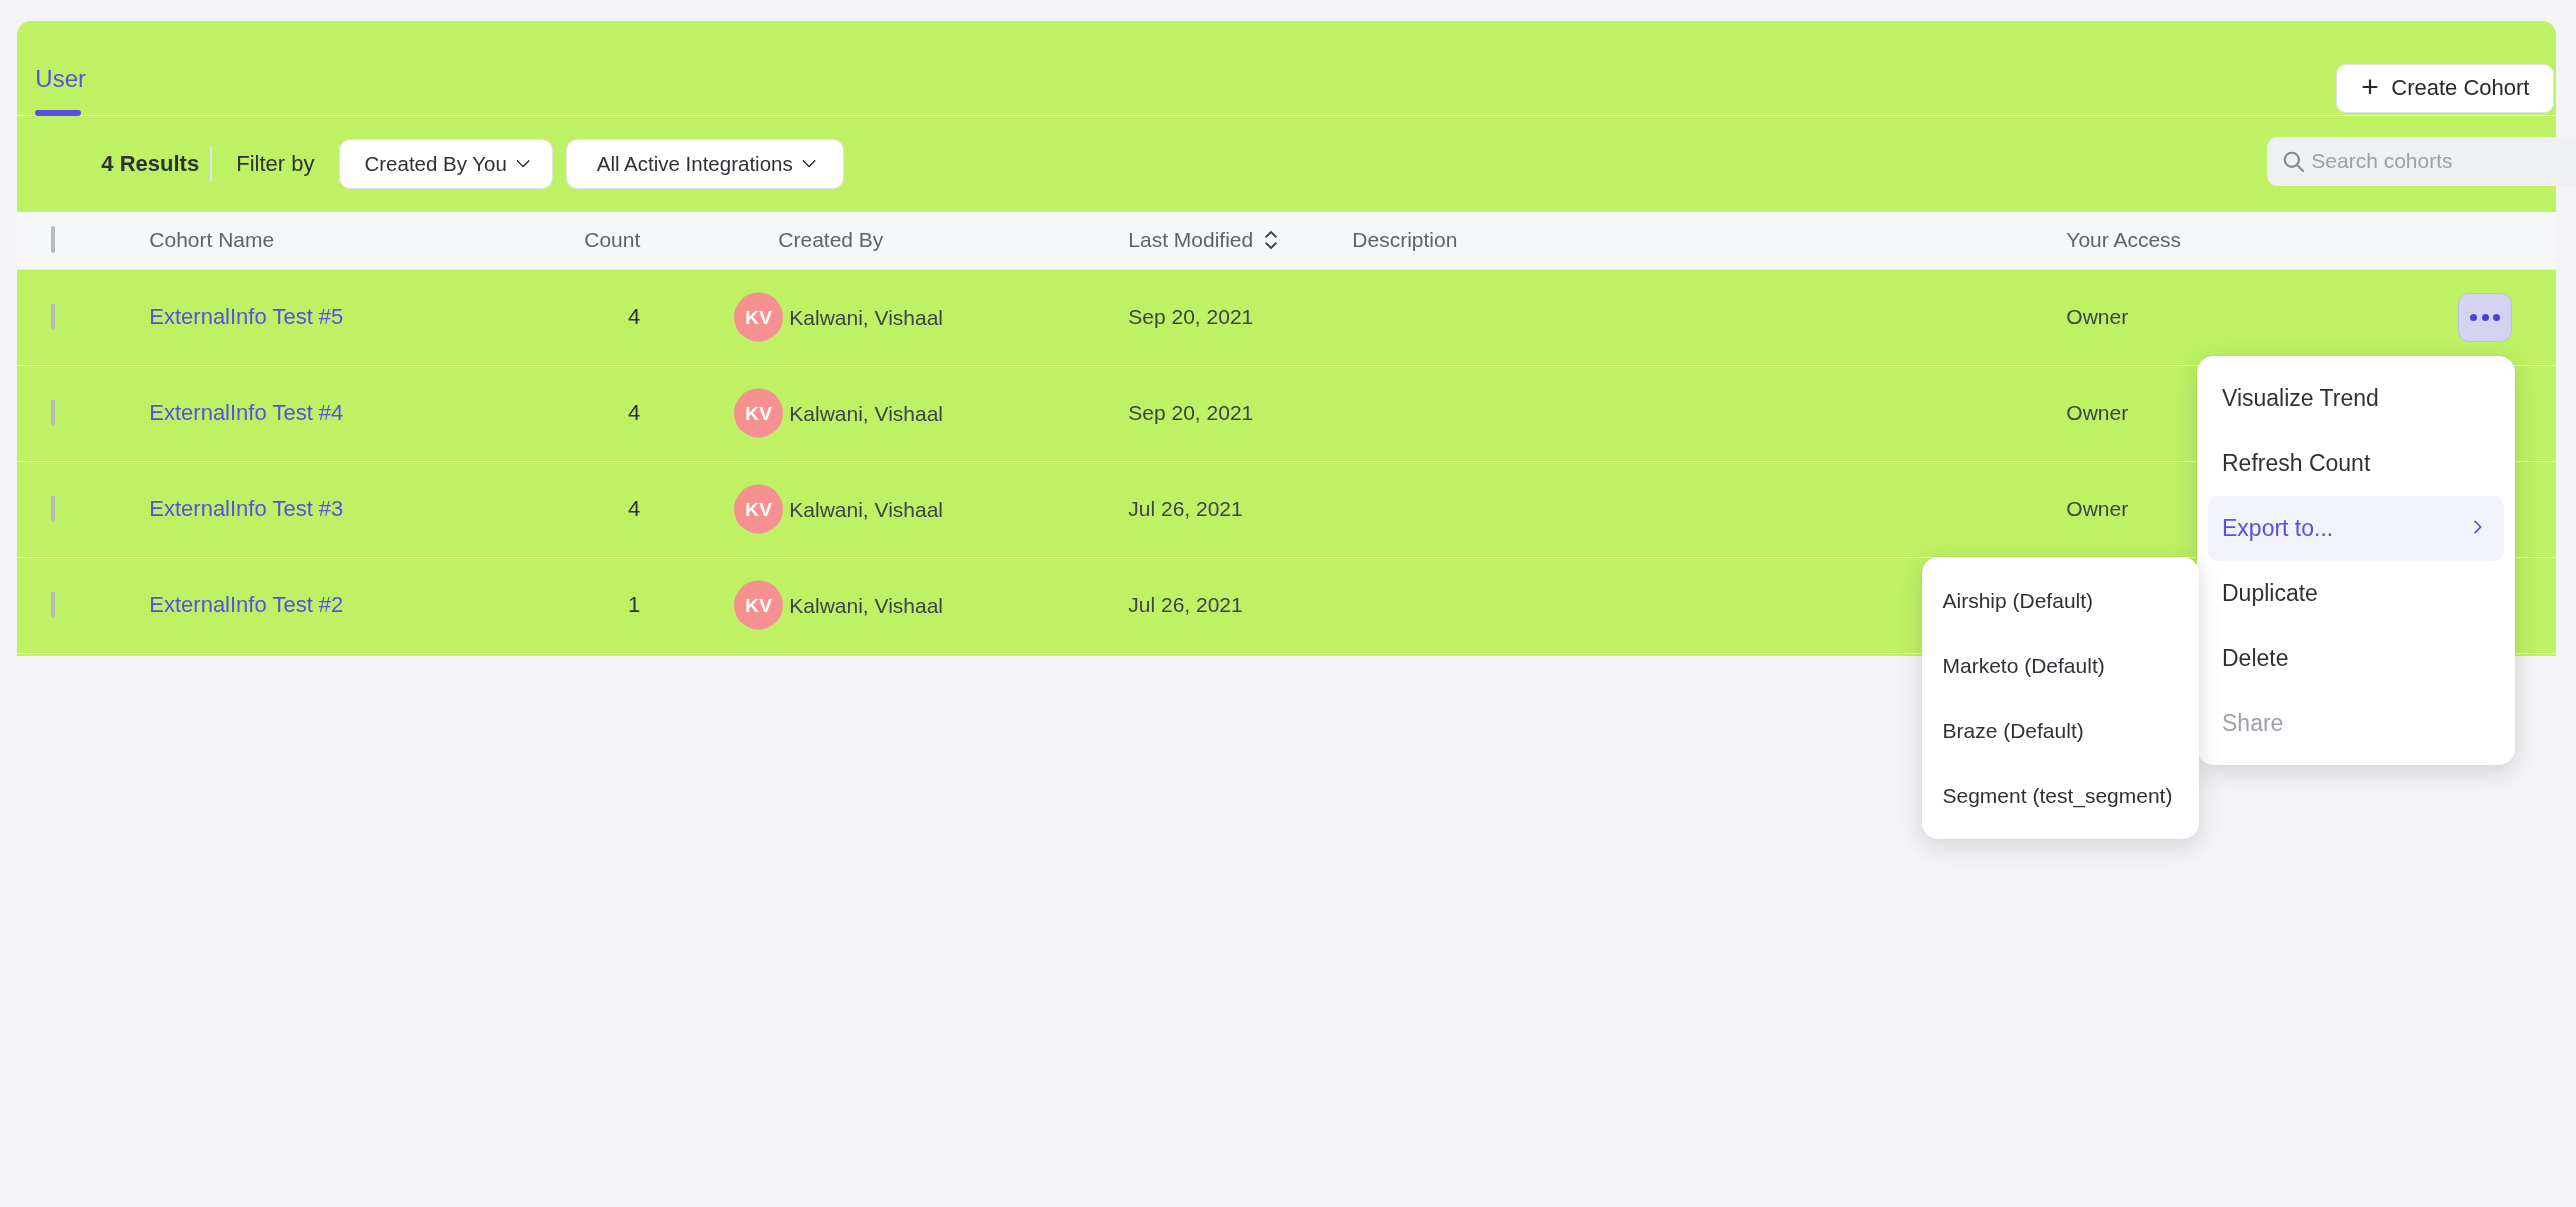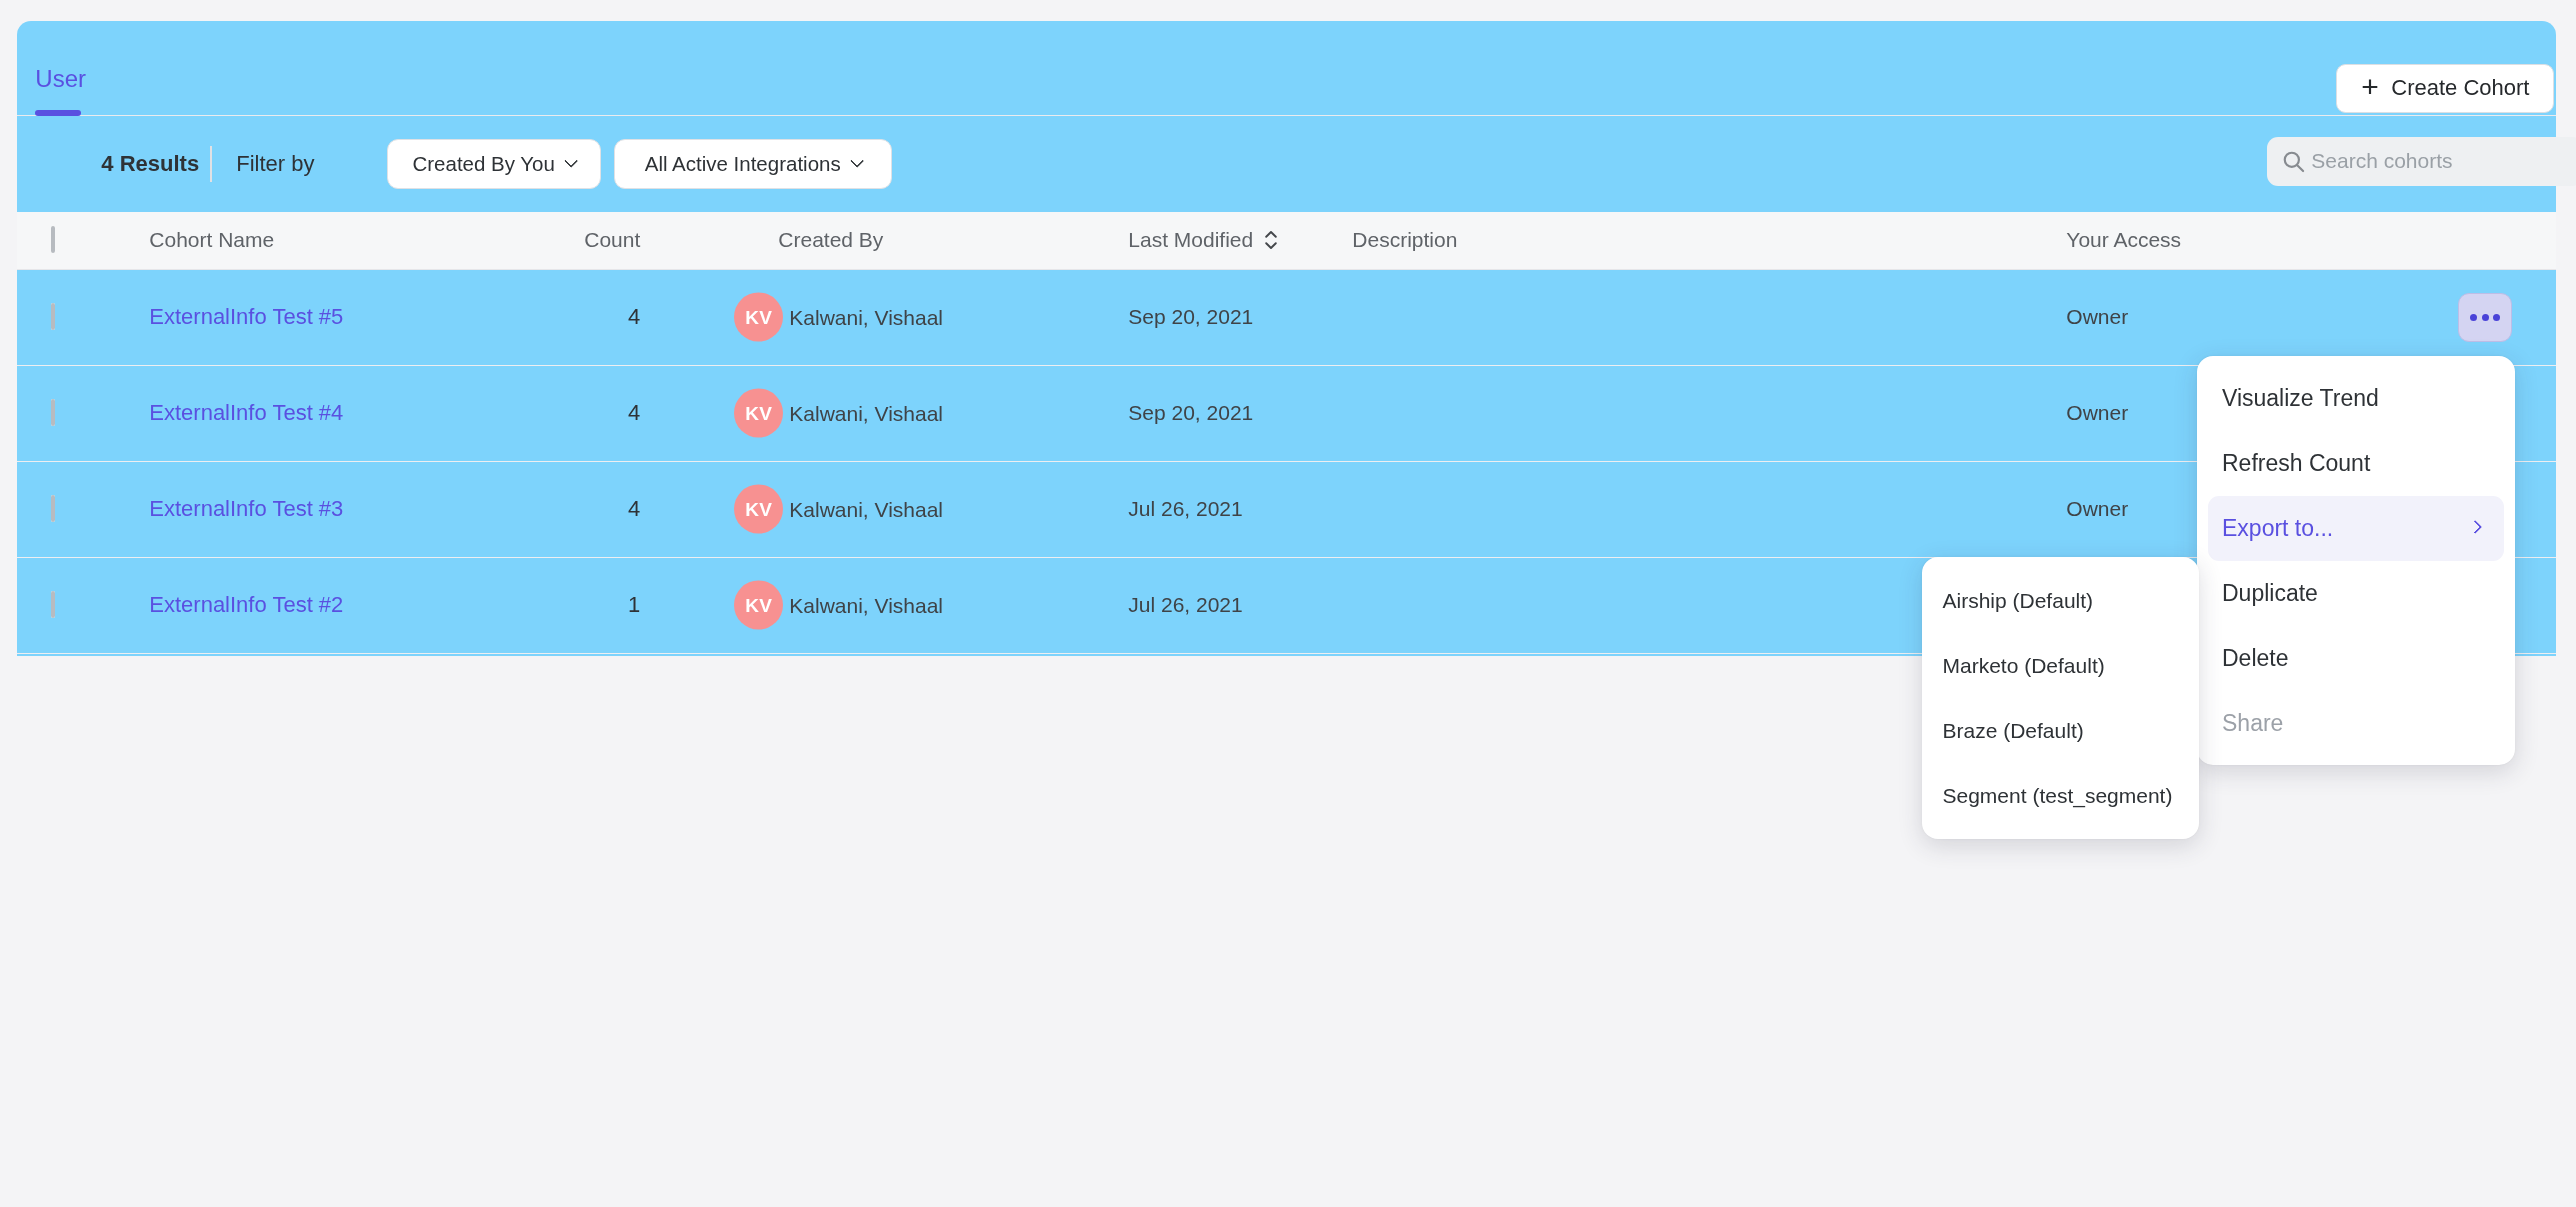--- a/index.html
+++ b/index.html
@@ -9,21 +9,21 @@
     background: #f4f4f6;
     position: relative;
     overflow: hidden;
     color: #2e3236;
   }
 
   
   .card {
     position: absolute; left: 17.3px; top: 20.5px;
     width: 2539px; height: 635px;
-    background: #7dd3fc;
+    background: #bef264;
     border-radius: 14px 14px 0 0;
   }
 
   
   .tabbar { position: relative; height: 95px; border-bottom: 1.6px solid #ebebee; }
   .tab {
     position: absolute; left: 18px; top: 44px;
     font-size: 24px; font-weight: 500; color: #5a50e0; cursor: pointer;
   }
   .tab-underline {
@@ -33,21 +33,21 @@
 
   
   .toolbar { position: relative; height: 96px; }
   .results { position: absolute; left: 84px; top: 35px; font-size: 22px; font-weight: 700; color: #2e3236; }
   .vsep { position: absolute; left: 193px; top: 30px; width: 1.6px; height: 36px; background: #e1e1e4; }
   .filterby { position: absolute; left: 219px; top: 35px; font-size: 22px; font-weight: 500; color: #2e3236; }
   .filter-btn {
     position: absolute; top: 23px; height: 50px;
     border: 1.6px solid #dfe1e5; border-radius: 11px; background: #fff;
     display: flex; align-items: center; justify-content: center; gap: 11px;
-    font-size: 20.5px; font-weight: 500; color: #2e3236; cursor: pointer; margin-left: 48px;
+    font-size: 20.5px; font-weight: 500; color: #2e3236; cursor: pointer;
   }
   .btn-createdby { left: 322px; width: 214px; }
   .btn-integrations { left: 549px; width: 278px; }
   .chev-down {
     width: 10.2px; height: 10.2px; margin-top: -4.7px;
     border-right: 2.4px solid #3c4043; border-bottom: 2.4px solid #3c4043;
     transform: rotate(45deg); border-radius: 0.8px;
   }
   .search {
     position: absolute; left: 2250px; top: 21px; width: 316px; height: 49px;

